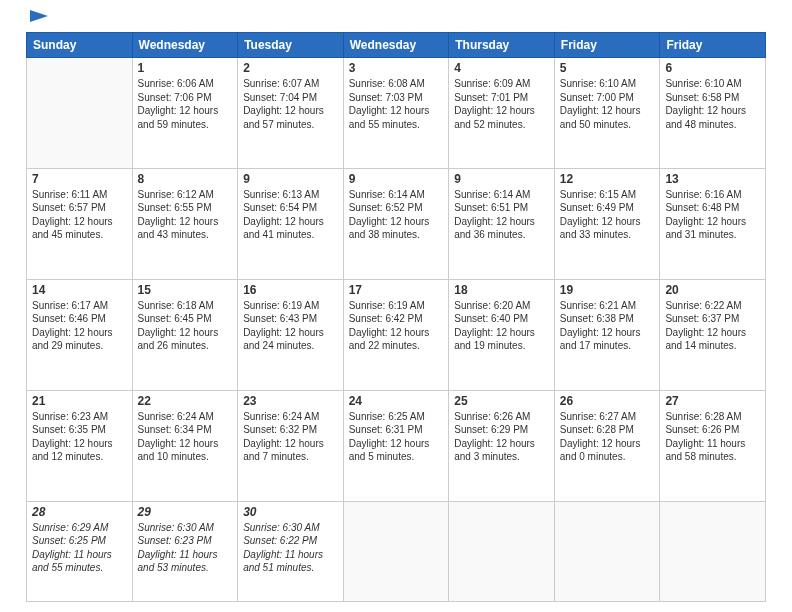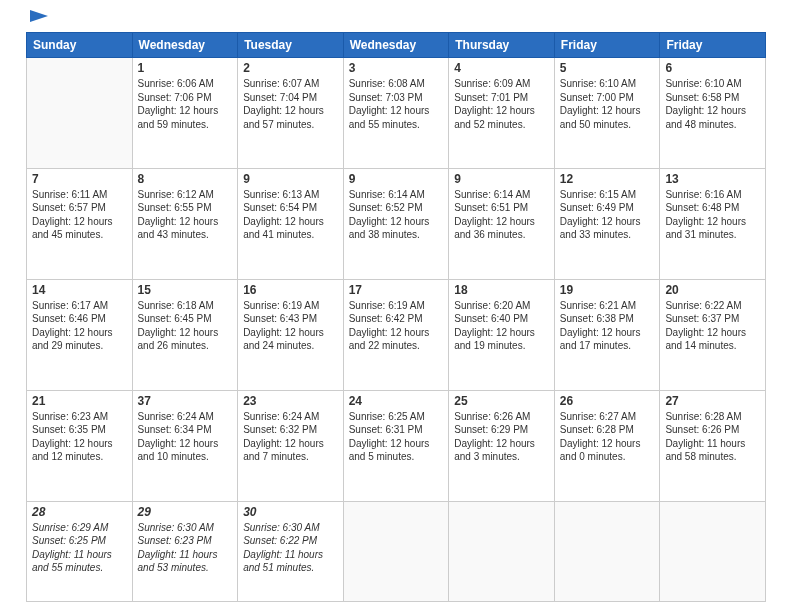--- a/index.html
+++ b/index.html
@@ -220,21 +220,21 @@
             <span class="day-num">20</span>
             <div class="cell-info">Sunrise: 6:22 AM<br>Sunset: 6:37 PM<br>Daylight: 12 hours<br>and 14 minutes.</div>
           </td>
         </tr>
         <tr>
           <td>
             <span class="day-num">21</span>
             <div class="cell-info">Sunrise: 6:23 AM<br>Sunset: 6:35 PM<br>Daylight: 12 hours<br>and 12 minutes.</div>
           </td>
           <td>
-            <span class="day-num">37</span>
+            <span class="day-num">22</span>
             <div class="cell-info">Sunrise: 6:24 AM<br>Sunset: 6:34 PM<br>Daylight: 12 hours<br>and 10 minutes.</div>
           </td>
           <td>
             <span class="day-num">23</span>
             <div class="cell-info">Sunrise: 6:24 AM<br>Sunset: 6:32 PM<br>Daylight: 12 hours<br>and 7 minutes.</div>
           </td>
           <td>
             <span class="day-num">24</span>
             <div class="cell-info">Sunrise: 6:25 AM<br>Sunset: 6:31 PM<br>Daylight: 12 hours<br>and 5 minutes.</div>
           </td>

